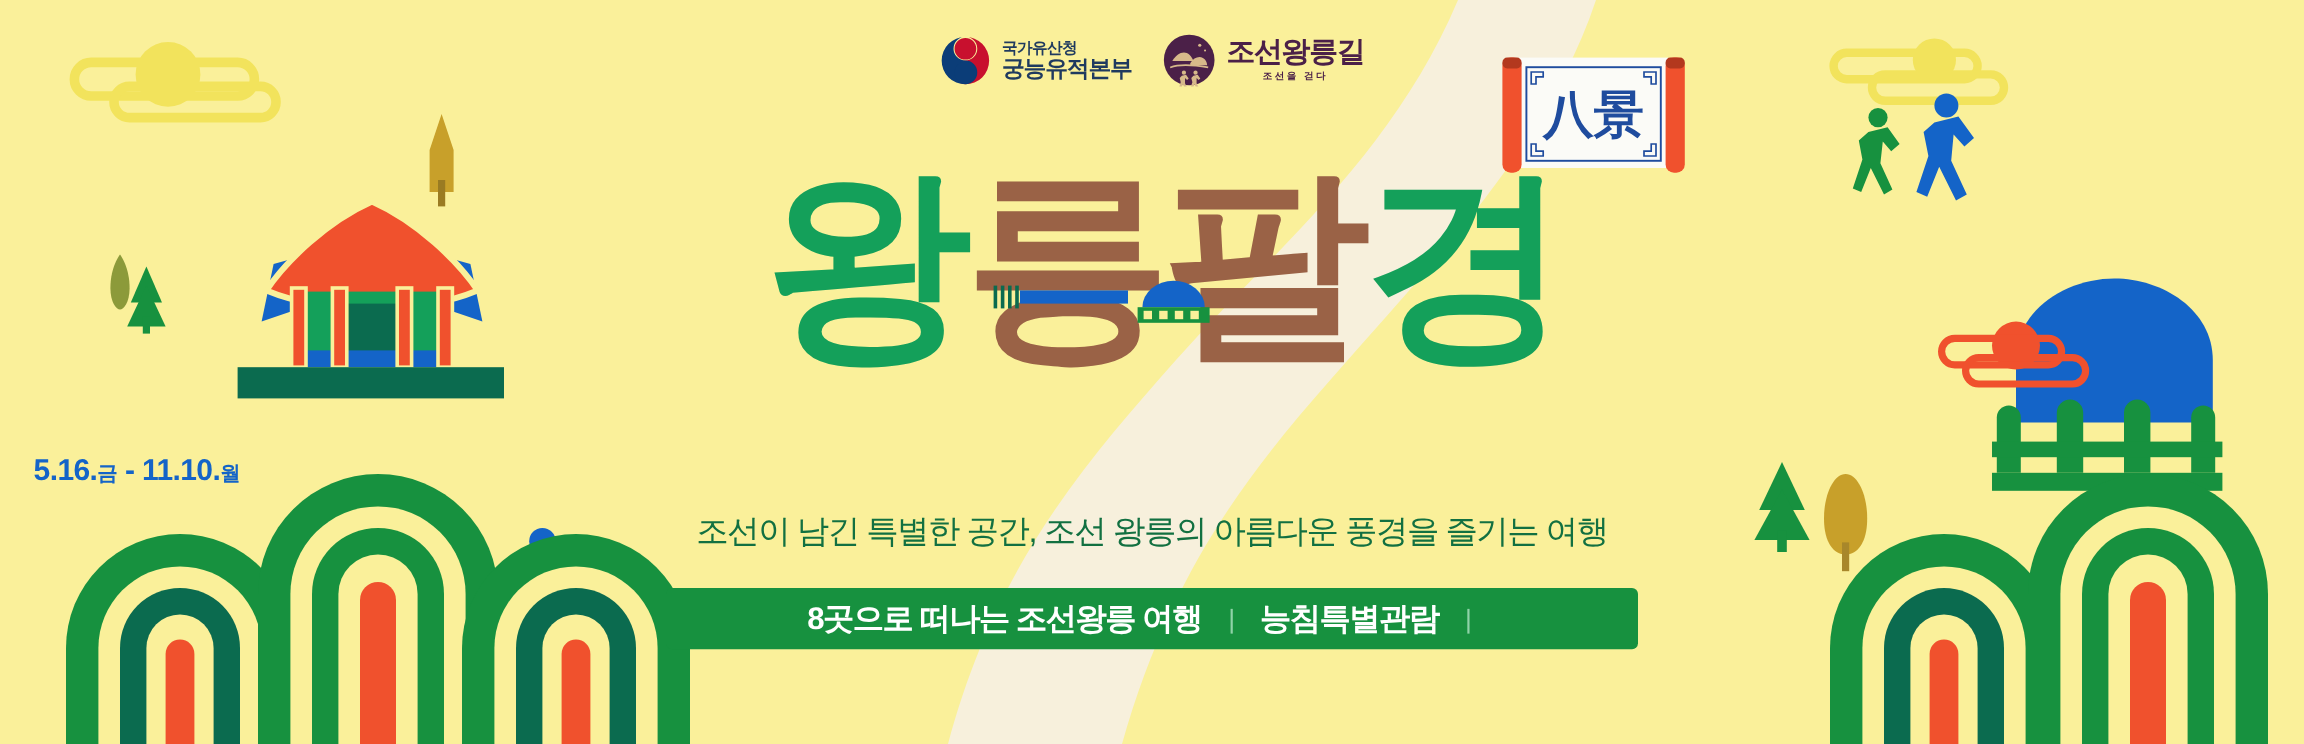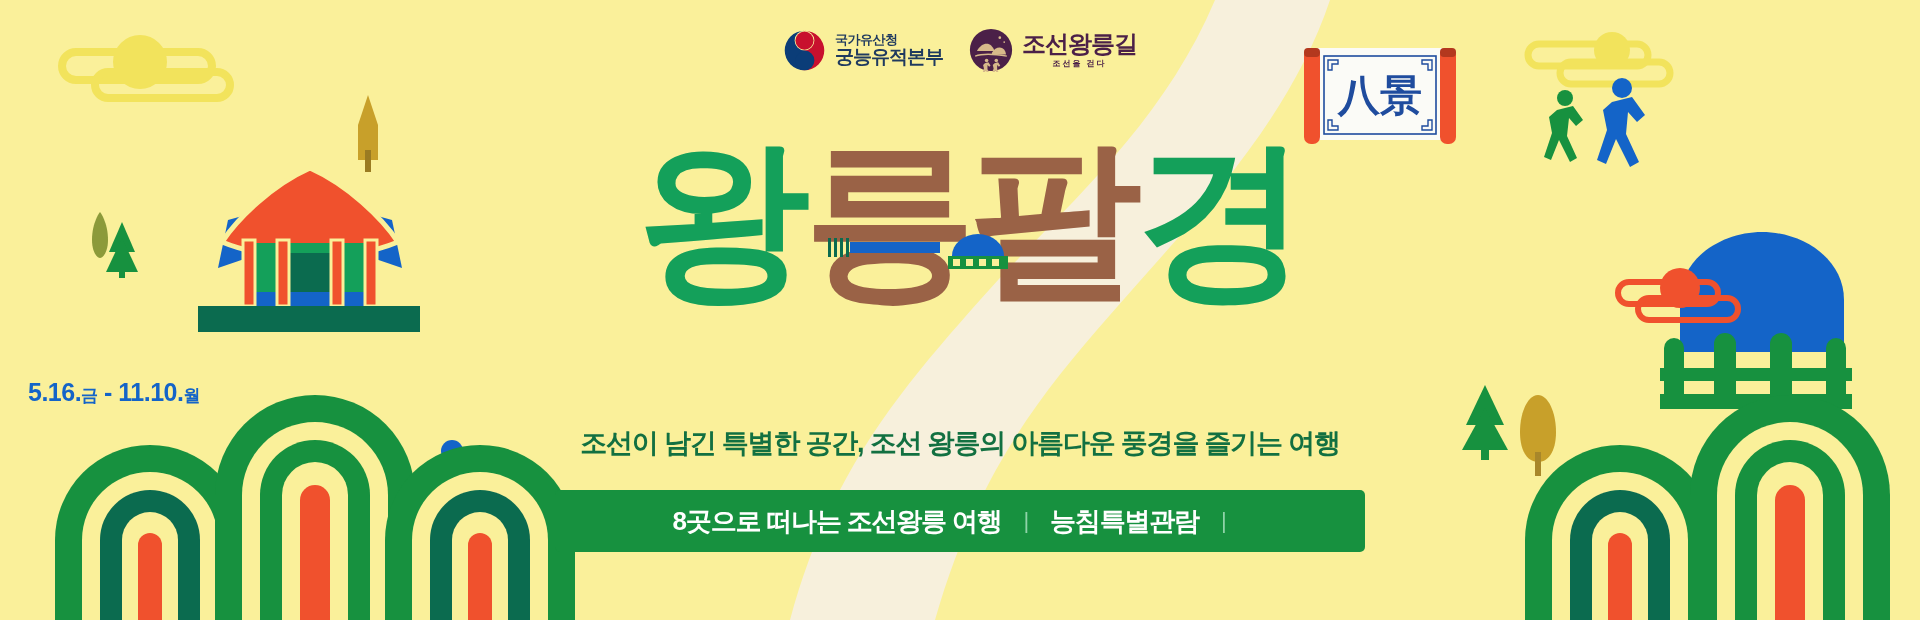--- a/index.html
+++ b/index.html
@@ -19,41 +19,41 @@
   .taegeuk{width:43px;height:43px;flex:0 0 auto;}
   .logo-text{display:flex;flex-direction:column;line-height:1;}
   .logo-text .small{font-size:13px;font-weight:700;color:#1F3A5F;letter-spacing:-0.5px;}
   .logo-text .big{font-size:19px;font-weight:800;color:#1F3A5F;letter-spacing:-1px;margin-top:3px;font-family:Liberation Mono, monospace;}
   .seal{width:44px;height:44px;flex:0 0 auto;}
   .logo2-text{display:flex;flex-direction:column;align-items:center;line-height:1;}
   .logo2-text .big{font-size:24px;font-weight:800;color:#4B2048;letter-spacing:-1px;}
   .logo2-text .sub{font-size:8px;font-weight:700;color:#4B2048;letter-spacing:2px;margin-top:4px;}
 
   
-  .scroll{position:absolute;left:1300px;top:40px;width:160px;height:105px;}
+  .scroll{position:absolute;left:1248px;top:40px;width:160px;height:105px;}
 
   
   .title-wrap{position:absolute;left:520px;top:110px;width:900px;height:215px;}
 
   
   .date-line{
     position:absolute;left:0;top:378px;width:1920px;text-align:left;
     font-size:25px;font-weight:800;color:#1464C8;letter-spacing:-0.5px;margin-left:28px;
   }
   .date-line .dow{font-size:17px;font-weight:800;}
 
   
   .subtitle{
     position:absolute;left:0;top:425px;width:1920px;text-align:center;
-    font-size:27px;font-weight:700;color:#127041;letter-spacing:-1.2px;
+    font-size:27px;font-weight:400;color:#127041;letter-spacing:-1.2px;
   }
 
   
   .greenbar{
-    position:absolute;left:555px;top:490px;width:810px;height:62px;
+    position:absolute;left:555px;top:490px;width:810px;height:51px;
     background:#17913F;border-radius:5px;
     display:flex;align-items:center;justify-content:center;gap:0px;
     color:#FFFFFF;font-size:26px;font-weight:800;letter-spacing:-1.2px;
   }
   .greenbar .sep{color:#8FD3A8;font-weight:400;font-size:22px;padding:0 22px;}
 
   
   .deco{position:absolute;left:0;top:0;width:1920px;height:620px;pointer-events:none;}
 </style>
 </head>

